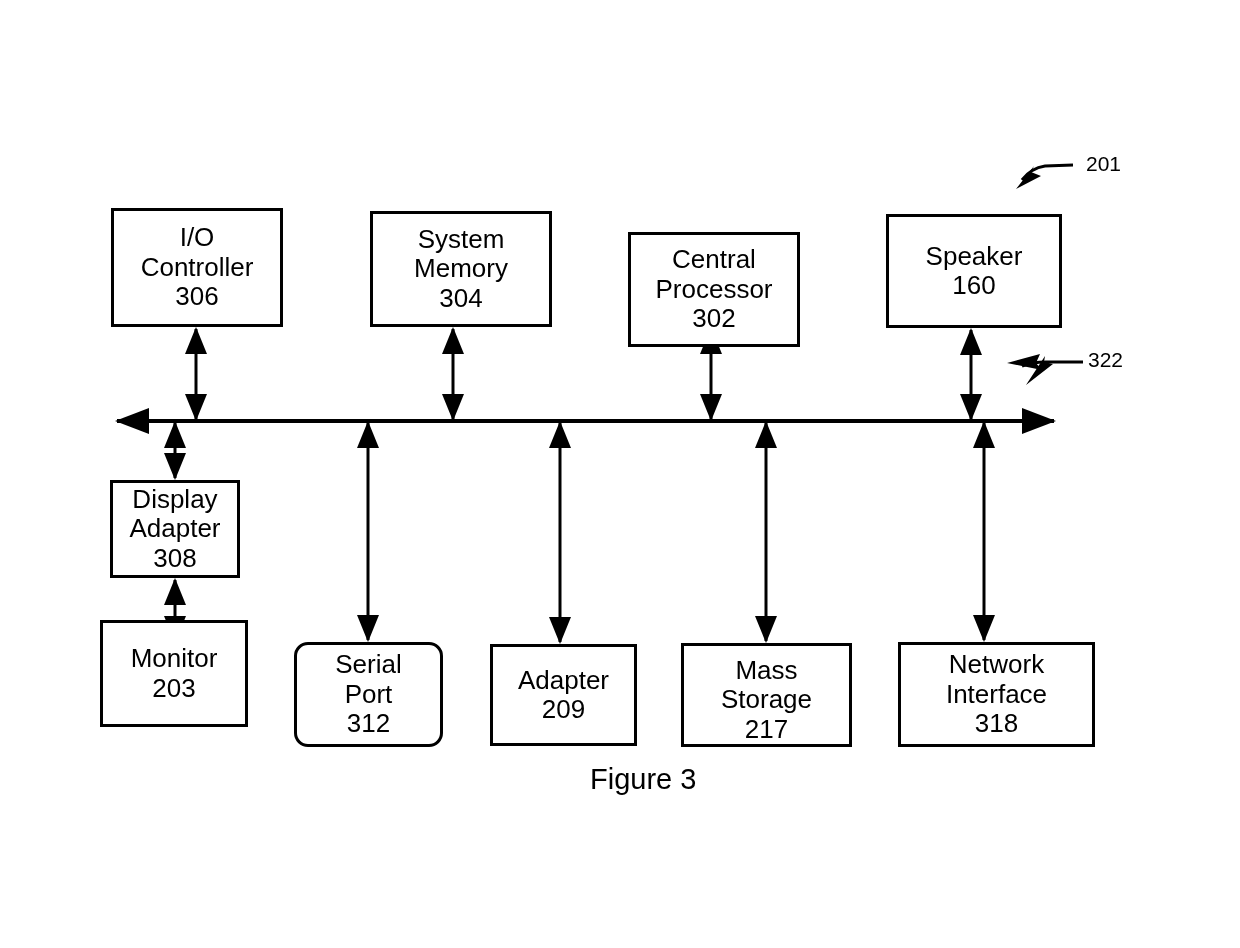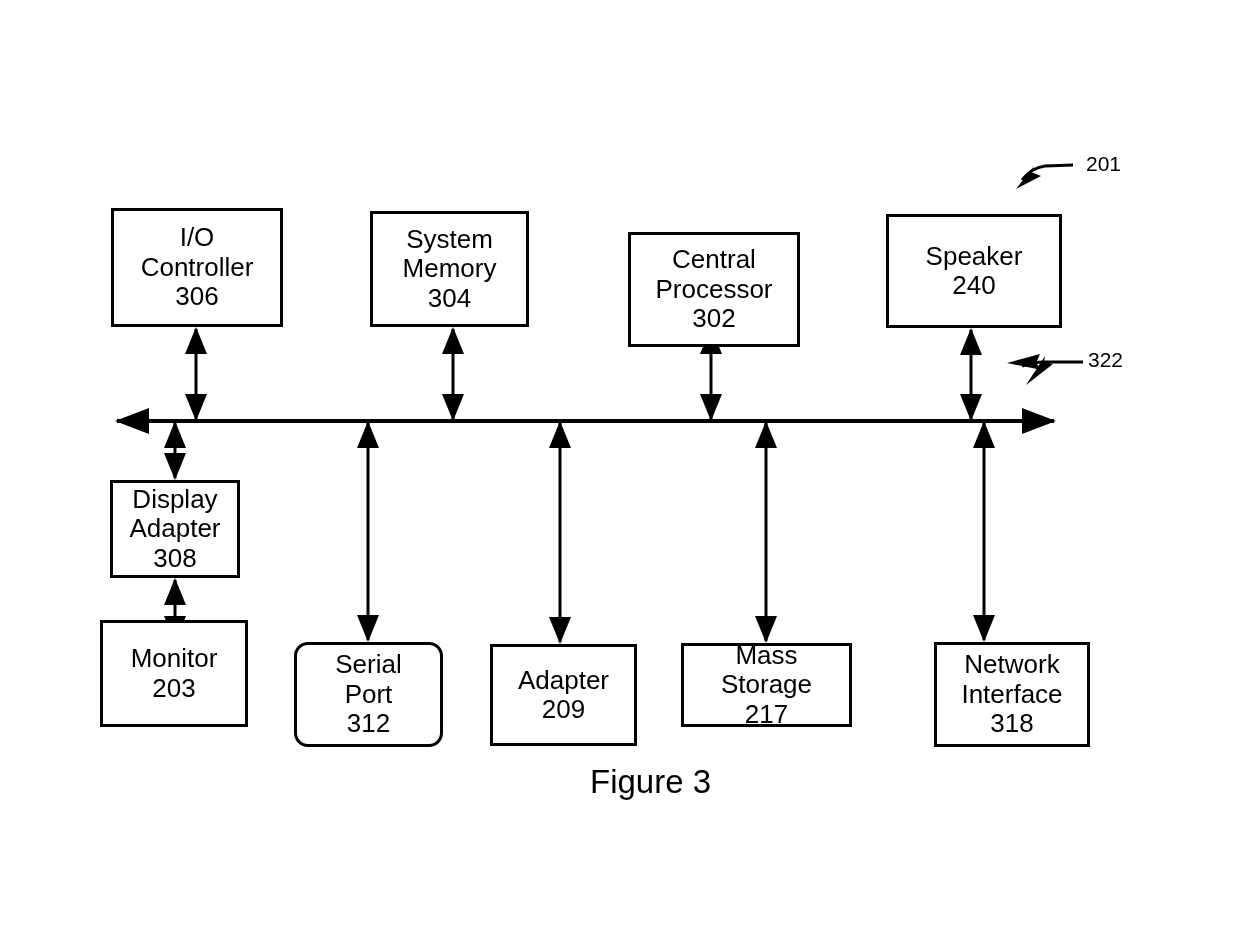--- a/index.html
+++ b/index.html
@@ -48,21 +48,21 @@
     display: block;
   }
   .callout-num {
     position: absolute;
     font-size: 21px;
     color: #000000;
     white-space: nowrap;
   }
   .fig-caption {
     position: absolute;
-    font-size: 33px;
+    font-size: 29px;
     color: #000000;
     white-space: nowrap;
     text-align: center;
   }
 </style>
 </head>
 <body>
 
 <div id="figure-root">
 
@@ -138,58 +138,58 @@
         </g>
       </g>
   </svg>
 
   <div id="node-layer">
       <div class="node-box" style="left: 111px; top: 208px; width: 172px; height: 119px;">
         <span class="node-label">I/O
 Controller</span>
         <span class="node-ref">306</span>
       </div>
-      <div class="node-box" style="left: 370px; top: 211px; width: 159px; height: 116px;">
+      <div class="node-box" style="left: 370px; top: 211px; width: 182px; height: 116px;">
         <span class="node-label">System
 Memory</span>
         <span class="node-ref">304</span>
       </div>
       <div class="node-box" style="left: 628px; top: 212px; width: 172px; height: 115px; margin-top: 20px;">
         <span class="node-label">Central
 Processor</span>
         <span class="node-ref">302</span>
       </div>
       <div class="node-box" style="left: 886px; top: 214px; width: 176px; height: 114px;">
         <span class="node-label">Speaker</span>
-        <span class="node-ref">240</span>
+        <span class="node-ref">160</span>
       </div>
       <div class="node-box" style="left: 110px; top: 480px; width: 130px; height: 98px;">
         <span class="node-label">Display
 Adapter</span>
         <span class="node-ref">308</span>
       </div>
       <div class="node-box" style="left: 100px; top: 620px; width: 148px; height: 107px;">
         <span class="node-label">Monitor</span>
         <span class="node-ref">203</span>
       </div>
       <div class="node-box" style="left: 294px; top: 642px; width: 149px; height: 105px; border-radius: 14px;">
         <span class="node-label">Serial
 Port</span>
         <span class="node-ref">312</span>
       </div>
       <div class="node-box" style="left: 490px; top: 644px; width: 147px; height: 102px;">
         <span class="node-label">Adapter</span>
         <span class="node-ref">209</span>
       </div>
-      <div class="node-box" style="left: 681px; top: 643px; width: 171px; height: 84px;">
+      <div class="node-box" style="left: 681px; top: 643px; width: 171px; height: 104px; justify-content: flex-end;">
         <span class="node-label">Mass
 Storage</span>
         <span class="node-ref">217</span>
       </div>
-      <div class="node-box" style="left: 898px; top: 642px; width: 156px; height: 105px; margin-left: 36px;">
+      <div class="node-box" style="left: 898px; top: 642px; width: 197px; height: 105px;">
         <span class="node-label">Network
 Interface</span>
         <span class="node-ref">318</span>
       </div>
     </div>
   <div id="callout-label-layer">
       <div class="callout-num" style="left: 1086px; top: 152px;">201</div>
       <div class="callout-num" style="left: 1088px; top: 348px;">322</div>
     </div>
 

